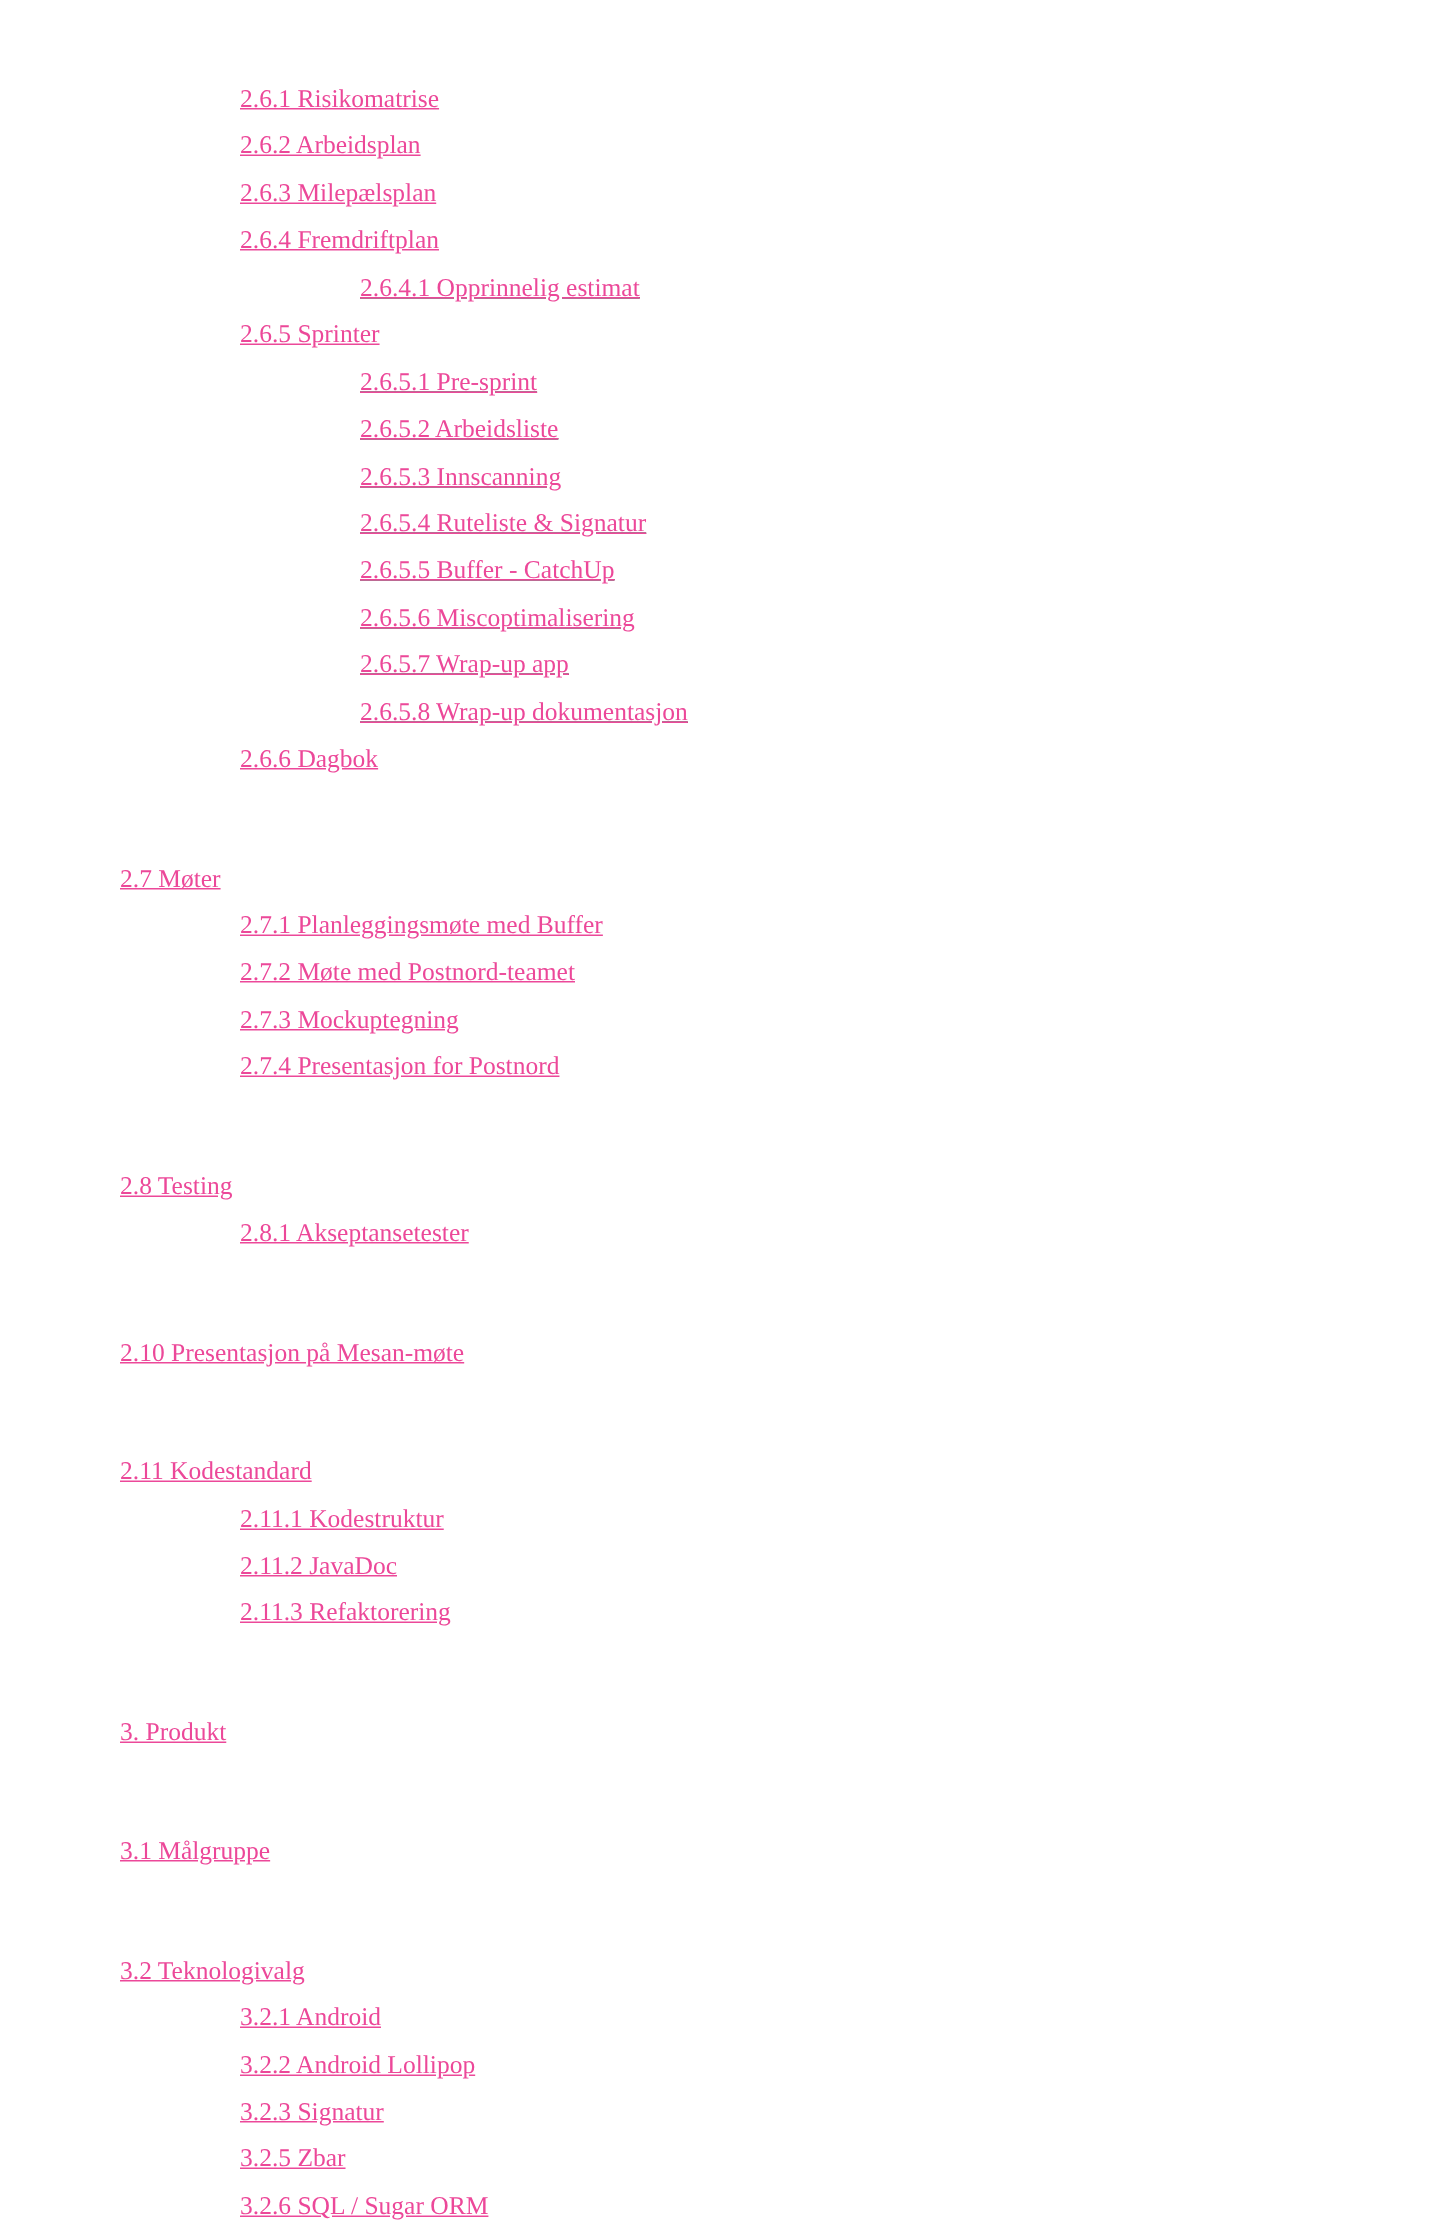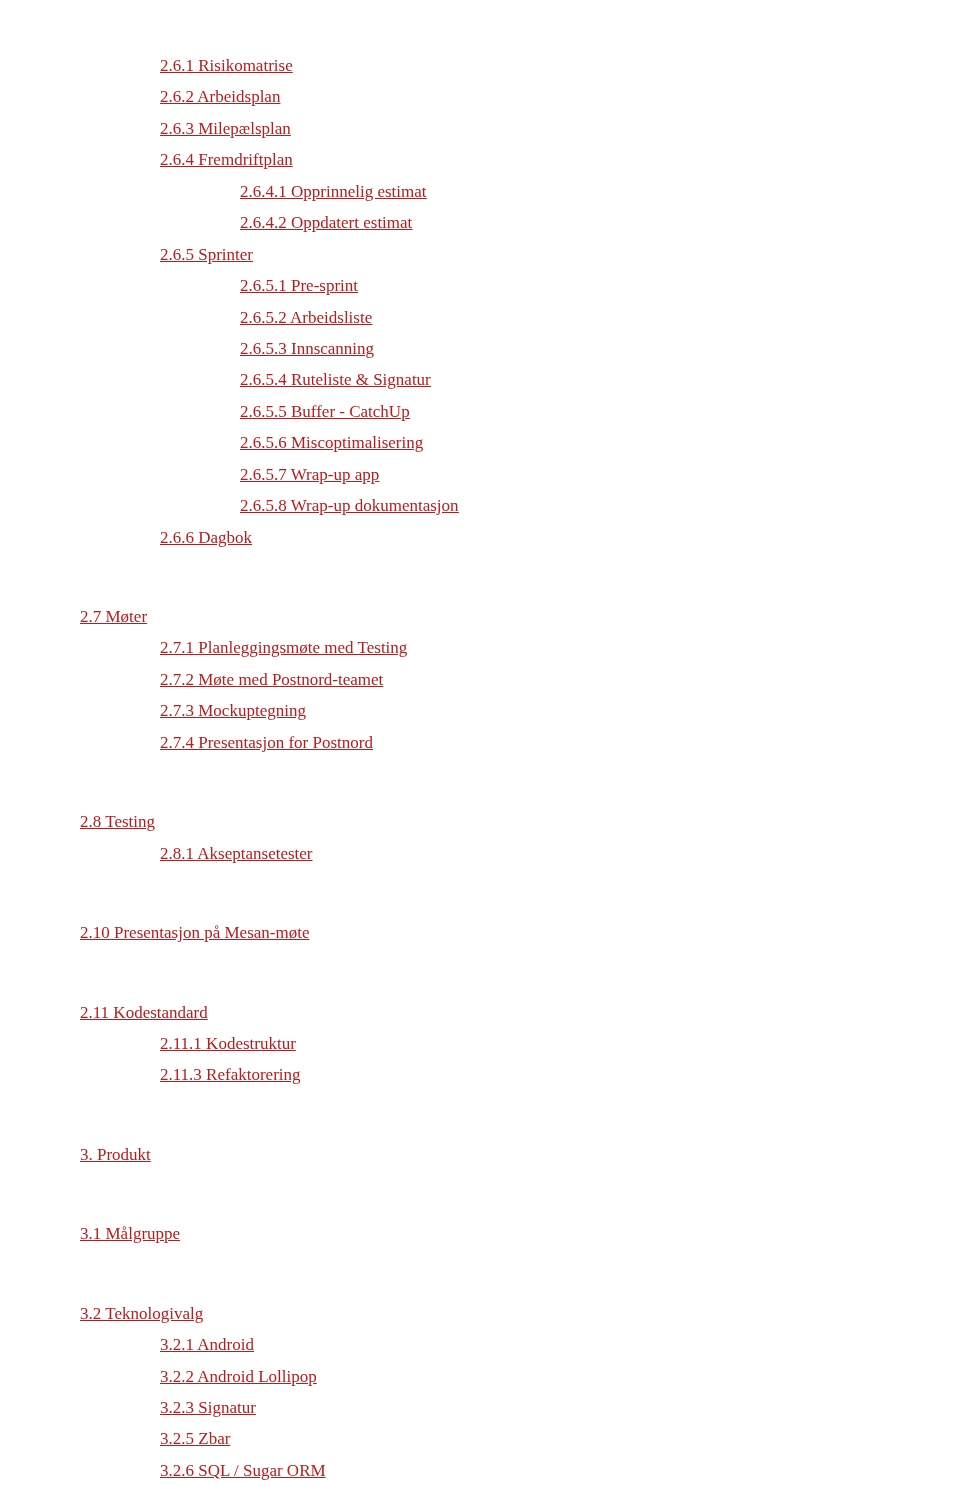--- a/index.html
+++ b/index.html
@@ -18,21 +18,21 @@
       padding: 40px 80px 60px 80px;
     }
     .toc-container {
       padding-top: 10px;
     }
     .toc-item {
       line-height: 1.85;
       display: block;
     }
     .toc-link {
-      color: #b91c1c;
+      color: #ec4899;
       text-decoration: underline;
       cursor: pointer;
       font-size: 17px;
     }
     
     .indent-0 { margin-left: 0px; margin-top: 48px; }
     .indent-1 { margin-left: 80px; }
     .indent-2 { margin-left: 160px; text-decoration: underline; }
 
     .page-number {
@@ -46,41 +46,41 @@
   </style>
 </head>
 <body>
 
 <div class="toc-container">
 <div class="toc-item indent-1"><a class="toc-link" href="#">2.6.1 Risikomatrise</a></div>
     <div class="toc-item indent-1"><a class="toc-link" href="#">2.6.2 Arbeidsplan</a></div>
     <div class="toc-item indent-1"><a class="toc-link" href="#">2.6.3 Milepælsplan</a></div>
     <div class="toc-item indent-1"><a class="toc-link" href="#">2.6.4 Fremdriftplan</a></div>
     <div class="toc-item indent-2"><a class="toc-link" href="#">2.6.4.1 Opprinnelig estimat</a></div>
-    <div class="toc-item indent-2"><a class="toc-link" href="#">2.6.4.2 Oppdatert estimat</a></div>
     <div class="toc-item indent-1"><a class="toc-link" href="#">2.6.5 Sprinter</a></div>
     <div class="toc-item indent-2"><a class="toc-link" href="#">2.6.5.1 Pre-sprint</a></div>
     <div class="toc-item indent-2"><a class="toc-link" href="#">2.6.5.2 Arbeidsliste</a></div>
     <div class="toc-item indent-2"><a class="toc-link" href="#">2.6.5.3 Innscanning</a></div>
     <div class="toc-item indent-2"><a class="toc-link" href="#">2.6.5.4 Ruteliste &amp; Signatur</a></div>
     <div class="toc-item indent-2"><a class="toc-link" href="#">2.6.5.5 Buffer - CatchUp</a></div>
     <div class="toc-item indent-2"><a class="toc-link" href="#">2.6.5.6 Miscoptimalisering</a></div>
     <div class="toc-item indent-2"><a class="toc-link" href="#">2.6.5.7 Wrap-up app</a></div>
     <div class="toc-item indent-2"><a class="toc-link" href="#">2.6.5.8 Wrap-up dokumentasjon</a></div>
     <div class="toc-item indent-1"><a class="toc-link" href="#">2.6.6 Dagbok</a></div>
     <div class="toc-item indent-0"><a class="toc-link" href="#">2.7 Møter</a></div>
-    <div class="toc-item indent-1"><a class="toc-link" href="#">2.7.1 Planleggingsmøte med Testing</a></div>
+    <div class="toc-item indent-1"><a class="toc-link" href="#">2.7.1 Planleggingsmøte med Buffer</a></div>
     <div class="toc-item indent-1"><a class="toc-link" href="#">2.7.2 Møte med Postnord-teamet</a></div>
     <div class="toc-item indent-1"><a class="toc-link" href="#">2.7.3 Mockuptegning</a></div>
     <div class="toc-item indent-1"><a class="toc-link" href="#">2.7.4 Presentasjon for Postnord</a></div>
     <div class="toc-item indent-0"><a class="toc-link" href="#">2.8 Testing</a></div>
     <div class="toc-item indent-1"><a class="toc-link" href="#">2.8.1 Akseptansetester</a></div>
     <div class="toc-item indent-0"><a class="toc-link" href="#">2.10 Presentasjon på Mesan-møte</a></div>
     <div class="toc-item indent-0"><a class="toc-link" href="#">2.11 Kodestandard</a></div>
     <div class="toc-item indent-1"><a class="toc-link" href="#">2.11.1 Kodestruktur</a></div>
+    <div class="toc-item indent-1"><a class="toc-link" href="#">2.11.2 JavaDoc</a></div>
     <div class="toc-item indent-1"><a class="toc-link" href="#">2.11.3 Refaktorering</a></div>
     <div class="toc-item indent-0"><a class="toc-link" href="#">3. Produkt</a></div>
     <div class="toc-item indent-0"><a class="toc-link" href="#">3.1 Målgruppe</a></div>
     <div class="toc-item indent-0"><a class="toc-link" href="#">3.2 Teknologivalg</a></div>
     <div class="toc-item indent-1"><a class="toc-link" href="#">3.2.1 Android</a></div>
     <div class="toc-item indent-1"><a class="toc-link" href="#">3.2.2 Android Lollipop</a></div>
     <div class="toc-item indent-1"><a class="toc-link" href="#">3.2.3 Signatur</a></div>
     <div class="toc-item indent-1"><a class="toc-link" href="#">3.2.5 Zbar</a></div>
     <div class="toc-item indent-1"><a class="toc-link" href="#">3.2.6 SQL / Sugar ORM</a></div>
   </div>

